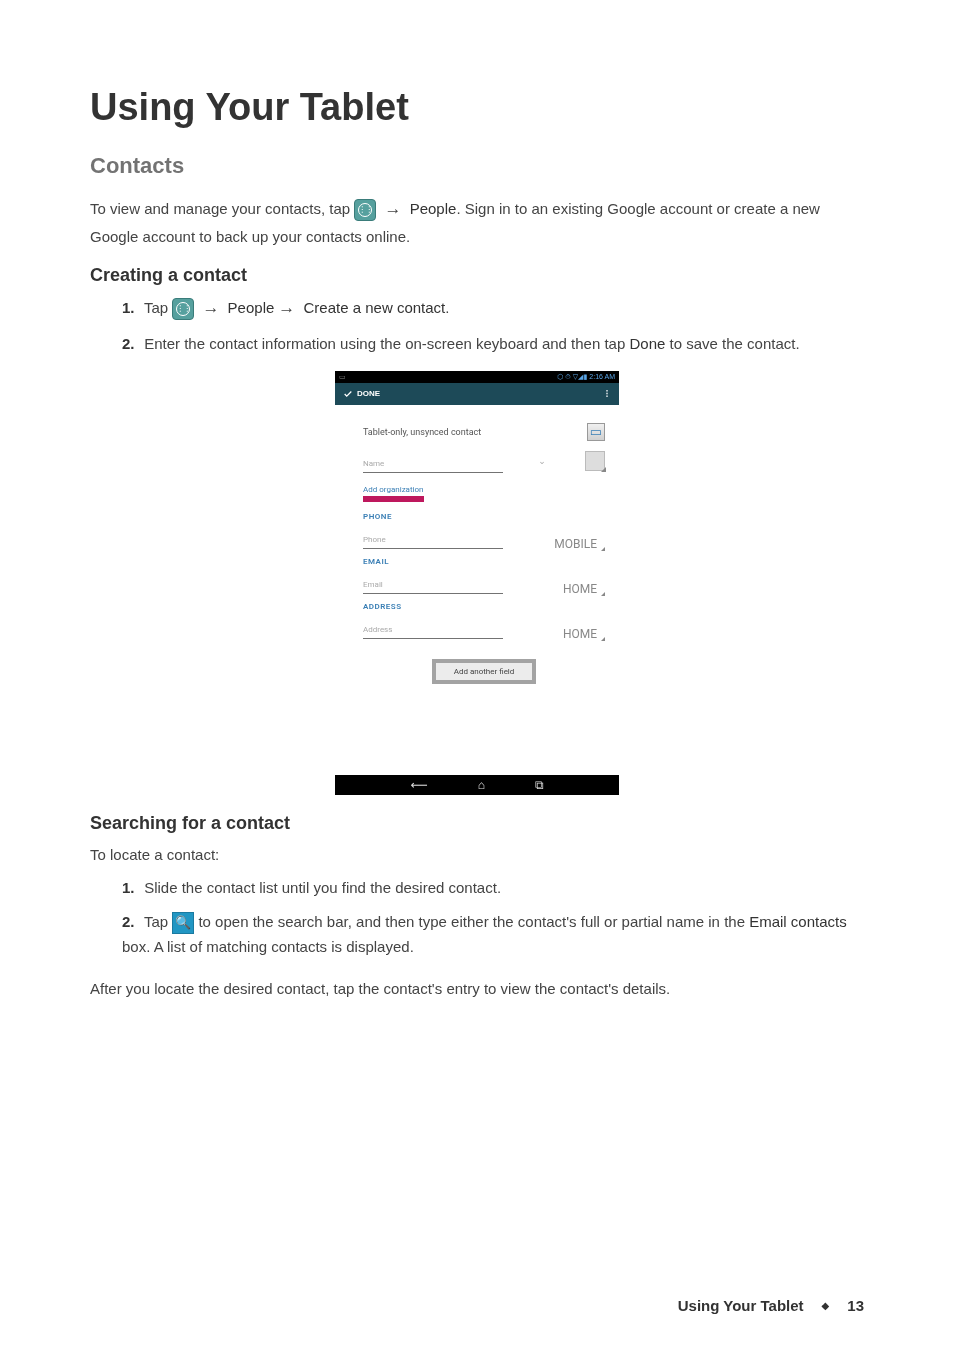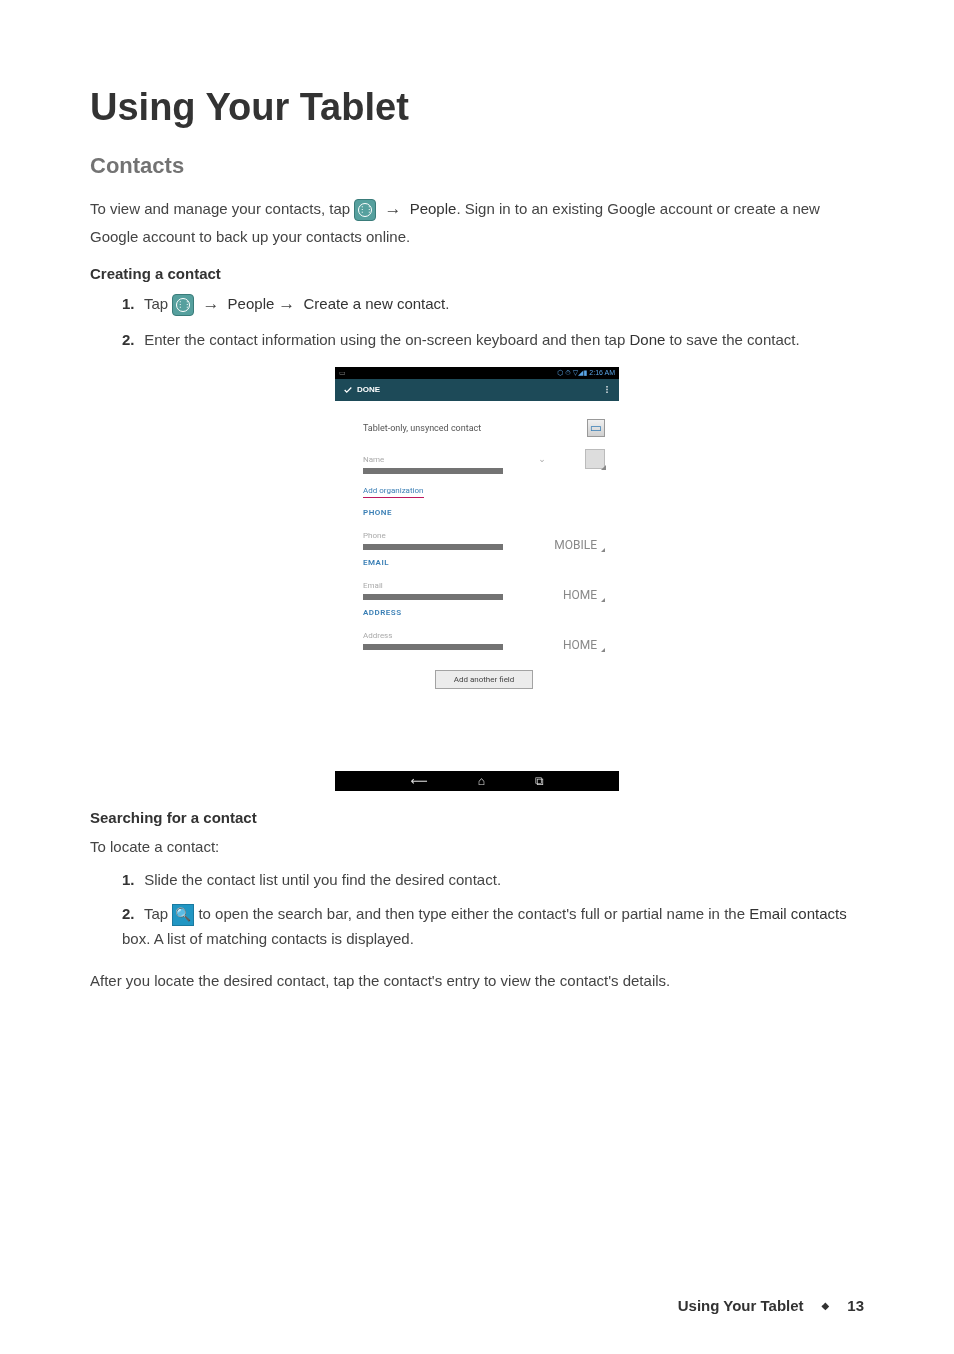--- a/index.html
+++ b/index.html
@@ -24,21 +24,21 @@
       color: #737373;
       margin-bottom: 16px;
     }
     p, li {
       font-size: 15px;
       line-height: 1.7;
       color: #444;
       font-weight: 300;
     }
     .subhead {
-      font-size: 15px;
+      font-size: 18px;
       font-weight: 600;
       color: #333;
       margin-top: 16px;
       margin-bottom: 8px;
     }
     ol {
       list-style: none;
       padding-left: 32px;
     }
     ol li {
@@ -151,21 +151,21 @@
       height: 18px;
       background: linear-gradient(#f0f0f0, #d0d0d0);
       border: 1px solid #999;
       display: flex;
       align-items: center;
       justify-content: center;
       font-size: 13px;
       color: #3a7fb5;
     }
     .ss-field-line {
-      border-bottom: 6px solid #737373;
+      border-bottom: 1px solid #737373;
       padding: 4px 0 2px 0;
       margin-bottom: 2px;
       width: 140px;
     }
     .ss-field-label {
       font-size: 8px;
       color: #aaa;
     }
     .ss-section-label {
       font-size: 8px;
@@ -192,21 +192,21 @@
       position: absolute;
       right: 0;
       bottom: 0;
       border-style: solid;
       border-width: 0 0 4px 4px;
       border-color: transparent transparent #888 transparent;
     }
     .ss-add-org {
       font-size: 8px;
       color: #3a7fb5;
-      border-bottom: 1px solid #be185d;
+      border-bottom: 6px solid #be185d;
       display: inline-block;
       margin-top: 10px;
       margin-bottom: 4px;
       padding-bottom: 2px;
       text-align: right;
     }
     .ss-name-row {
       display: flex;
       justify-content: space-between;
       align-items: center;
@@ -228,21 +228,21 @@
       position: absolute;
       right: -2px; bottom: -2px;
       border-style: solid;
       border-width: 0 0 5px 5px;
       border-color: transparent transparent #888 transparent;
     }
     .ss-add-another {
       display: block;
       margin: 18px auto 0 auto;
       background: #ececec;
-      border: 1px solid #a3a3a3;
+      border: 4px solid #a3a3a3;
       padding: 4px 18px;
       font-size: 8px;
       color: #444;
       width: fit-content;
     }
     .ss-navbar {
       background: #000;
       height: 20px;
       display: flex;
       justify-content: center;

